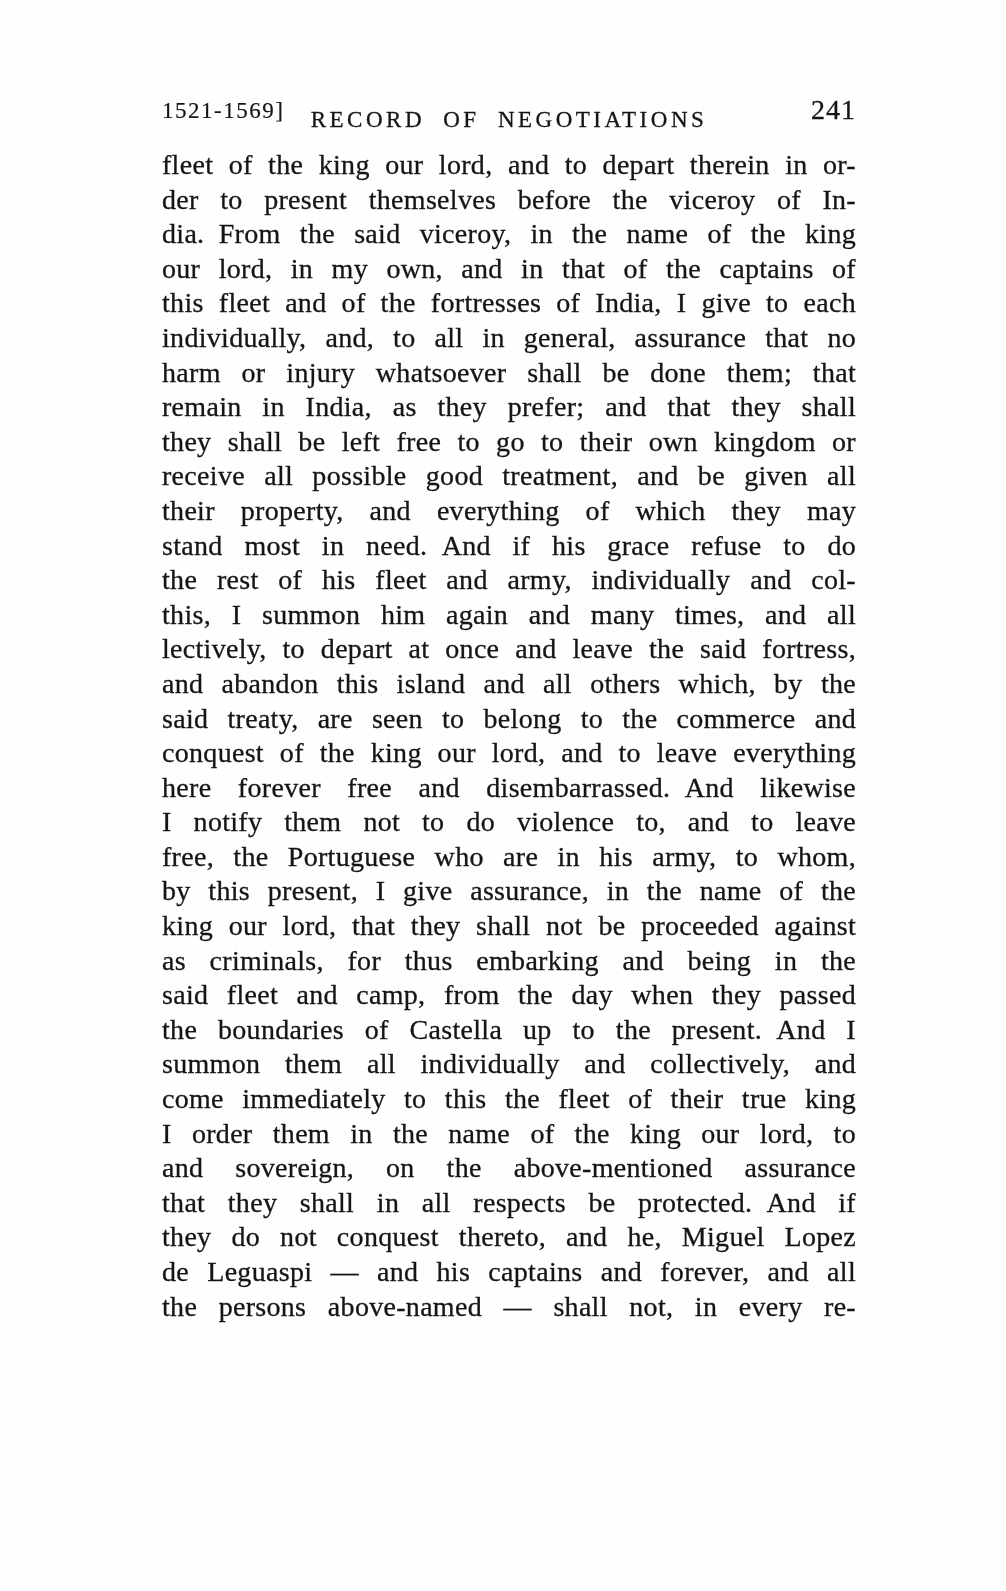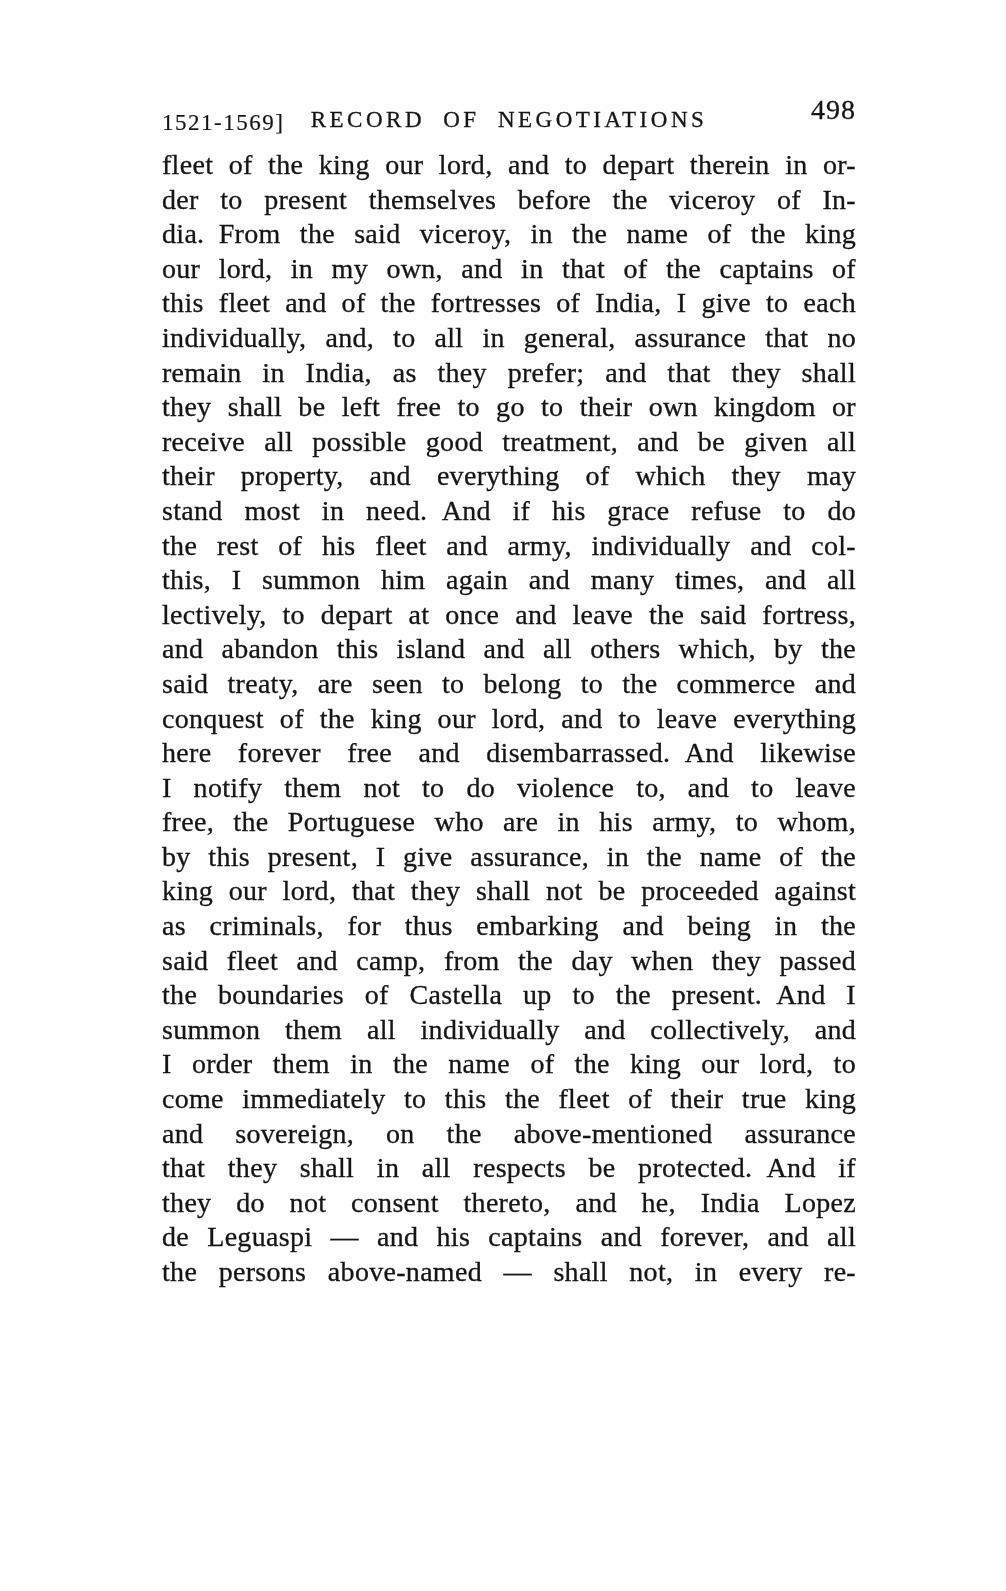--- a/index.html
+++ b/index.html
@@ -19,21 +19,21 @@
   .running-head {
     position: absolute;
     top: 94px;
     left: 162px;
     width: 694px;
     height: 34px;
   }
   .head-date {
     position: absolute;
     left: 0;
-    top: 16px;
+    top: 4px;
     font-size: 23px;
     letter-spacing: 1.5px;
     text-align: right;
     -webkit-text-stroke: 0.2px #151515;
   }
   .head-title {
     position: absolute;
     left: 50%;
     top: 13px;
     transform: translateX(-50%);
@@ -68,52 +68,53 @@
   }
 </style>
 </head>
 <body>
 
 <div class="page">
 
   <div class="running-head">
     <span class="head-date">1521-1569]</span>
     <span class="head-title">RECORD OF NEGOTIATIONS</span>
-    <span class="head-page">498</span>
+    <span class="head-page">241</span>
   </div>
 
   <div class="body-text">
       <div class="text-line">fleet of the king our lord, and to depart therein in or-</div>
       <div class="text-line">der to present themselves before the viceroy of In-</div>
       <div class="text-line">dia. From the said viceroy, in the name of the king</div>
       <div class="text-line">our lord, in my own, and in that of the captains of</div>
       <div class="text-line">this fleet and of the fortresses of India, I give to each</div>
       <div class="text-line">individually, and, to all in general, assurance that no</div>
+      <div class="text-line">harm or injury whatsoever shall be done them; that</div>
       <div class="text-line">remain in India, as they prefer; and that they shall</div>
       <div class="text-line">they shall be left free to go to their own kingdom or</div>
       <div class="text-line">receive all possible good treatment, and be given all</div>
       <div class="text-line">their property, and everything of which they may</div>
       <div class="text-line">stand most in need. And if his grace refuse to do</div>
       <div class="text-line">the rest of his fleet and army, individually and col-</div>
       <div class="text-line">this, I summon him again and many times, and all</div>
       <div class="text-line">lectively, to depart at once and leave the said fortress,</div>
       <div class="text-line">and abandon this island and all others which, by the</div>
       <div class="text-line">said treaty, are seen to belong to the commerce and</div>
       <div class="text-line">conquest of the king our lord, and to leave everything</div>
       <div class="text-line">here forever free and disembarrassed. And likewise</div>
       <div class="text-line">I notify them not to do violence to, and to leave</div>
       <div class="text-line">free, the Portuguese who are in his army, to whom,</div>
       <div class="text-line">by this present, I give assurance, in the name of the</div>
       <div class="text-line">king our lord, that they shall not be proceeded against</div>
       <div class="text-line">as criminals, for thus embarking and being in the</div>
       <div class="text-line">said fleet and camp, from the day when they passed</div>
       <div class="text-line">the boundaries of Castella up to the present. And I</div>
       <div class="text-line">summon them all individually and collectively, and</div>
+      <div class="text-line">come immediately to this the fleet of their true king</div>
       <div class="text-line">I order them in the name of the king our lord, to</div>
-      <div class="text-line">come immediately to this the fleet of their true king</div>
       <div class="text-line">and sovereign, on the above-mentioned assurance</div>
       <div class="text-line">that they shall in all respects be protected. And if</div>
-      <div class="text-line">they do not consent thereto, and he, India Lopez</div>
+      <div class="text-line">they do not conquest thereto, and he, Miguel Lopez</div>
       <div class="text-line">de Leguaspi — and his captains and forever, and all</div>
       <div class="text-line">the persons above-named — shall not, in every re-</div>
     </div>
 
 </div>
 
 </body></html>

